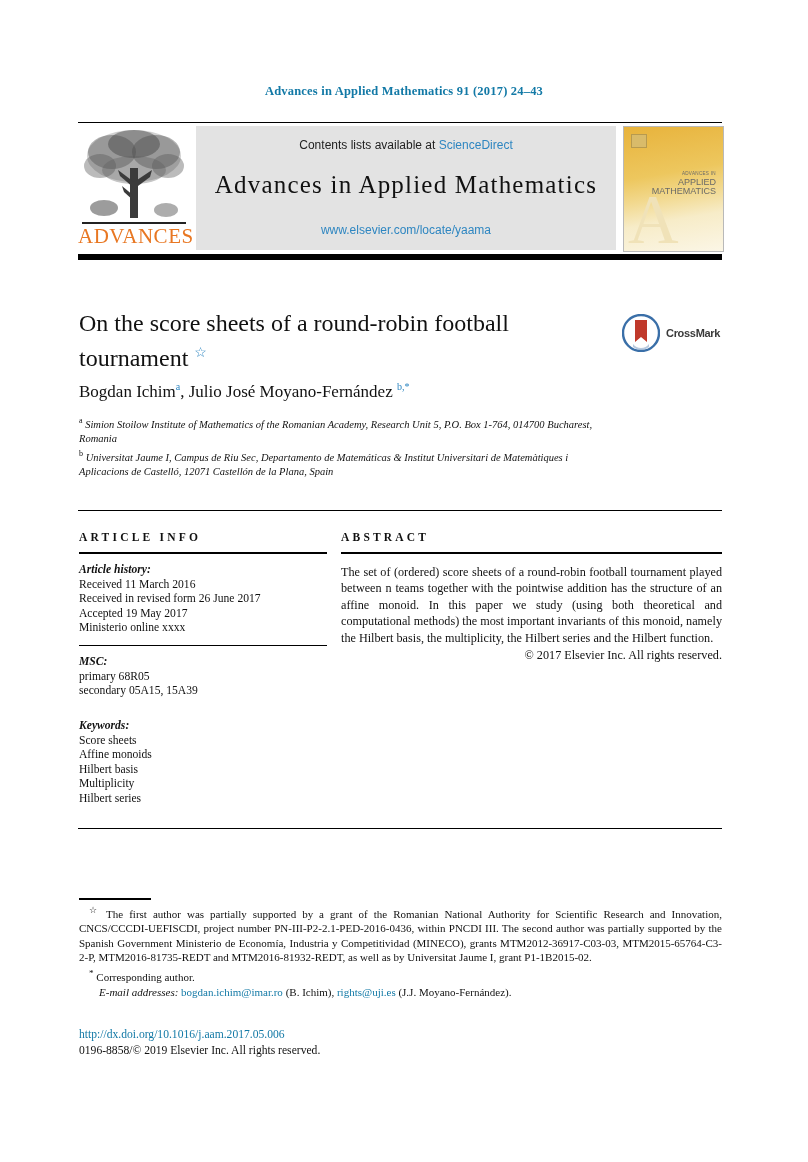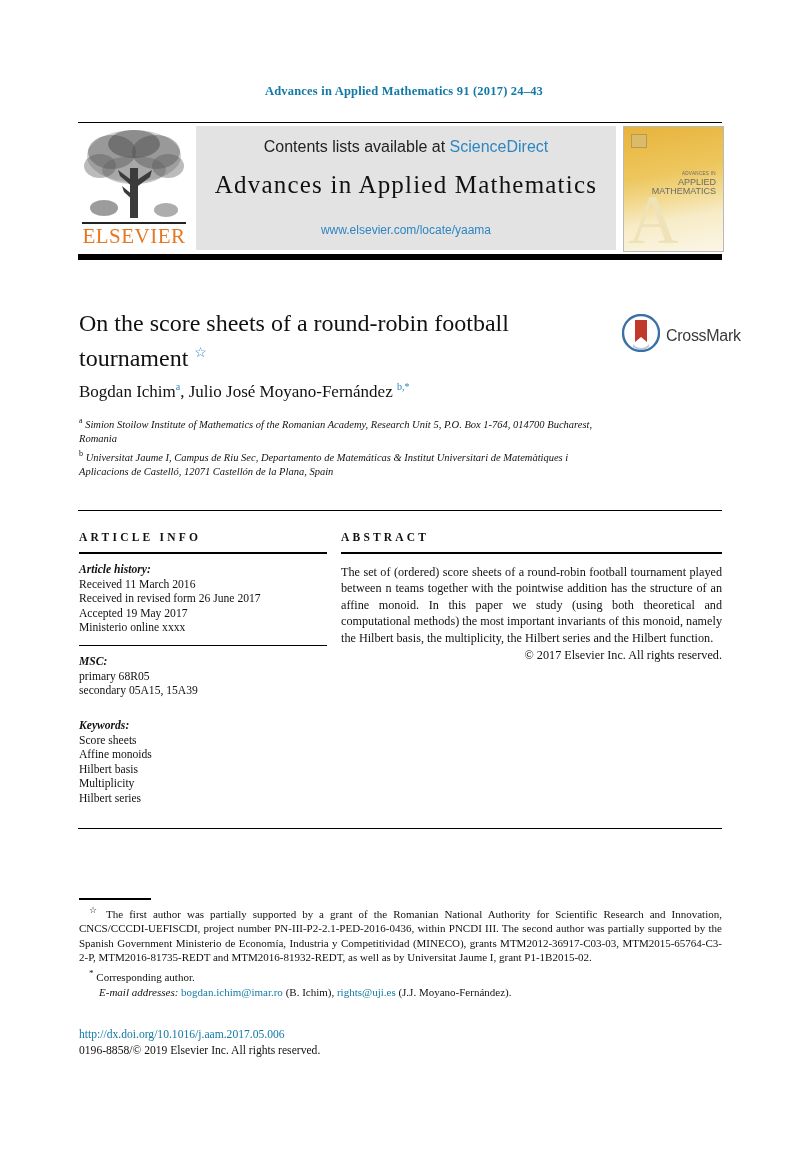--- a/index.html
+++ b/index.html
@@ -97,21 +97,21 @@
     height: 124px;
     background: #e3e3e3;
   }
   .contents-line {
     position: absolute;
     left: 0;
     top: 12px;
     width: 420px;
     text-align: center;
     font-family: "Liberation Sans", sans-serif;
-    font-size: 16px;
+    font-size: 12px;
     color: #222;
   }
   .contents-line .sd {
     color: #2e86c1;
   }
   .journal-name {
     position: absolute;
     left: 0;
     top: 45px;
     width: 420px;
@@ -211,22 +211,22 @@
     left: 0;
     top: 0;
     width: 38px;
     height: 38px;
   }
   .cm-label {
     position: absolute;
     left: 44px;
     top: 13px;
     font-family: "Liberation Sans", sans-serif;
-    font-size: 16px;
-    font-weight: normal;
+    font-size: 11px;
+    font-weight: bold;
     color: #3a3a3a;
     letter-spacing: -0.3px;
   }
 
   .authors {
     position: absolute;
     left: 79px;
     top: 381px;
     width: 560px;
     font-size: 17px;
@@ -395,21 +395,21 @@
             <path d="M48 42 L48 92 L56 92 L56 42 Z" fill="#3b3b3b"></path>
             <path d="M52 56 L36 44 L38 50 L52 62 Z" fill="#3b3b3b"></path>
             <path d="M52 56 L70 44 L68 51 L52 63 Z" fill="#3b3b3b"></path>
             <path d="M52 70 L40 60 L42 66 L52 75 Z" fill="#3b3b3b"></path>
             <ellipse cx="22" cy="82" rx="14" ry="8" fill="#4a4a4a" opacity="0.55"></ellipse>
             <ellipse cx="84" cy="84" rx="12" ry="7" fill="#4a4a4a" opacity="0.45"></ellipse>
           </g>
         </svg>
       </div>
       <div class="ground-line"></div>
-      <div class="elsevier-word">ELSEVIER</div>
+      <div class="elsevier-word">ADVANCES</div>
     </div>
 
     <div class="contents-box">
       <div class="contents-line"><span>Contents lists available at </span><span class="sd">ScienceDirect</span></div>
       <div class="journal-name">Advances in Applied Mathematics</div>
       <div class="journal-url">www.elsevier.com/locate/yaama</div>
     </div>
 
     <div class="cover-thumb">
       <div class="cover-badge"></div>

